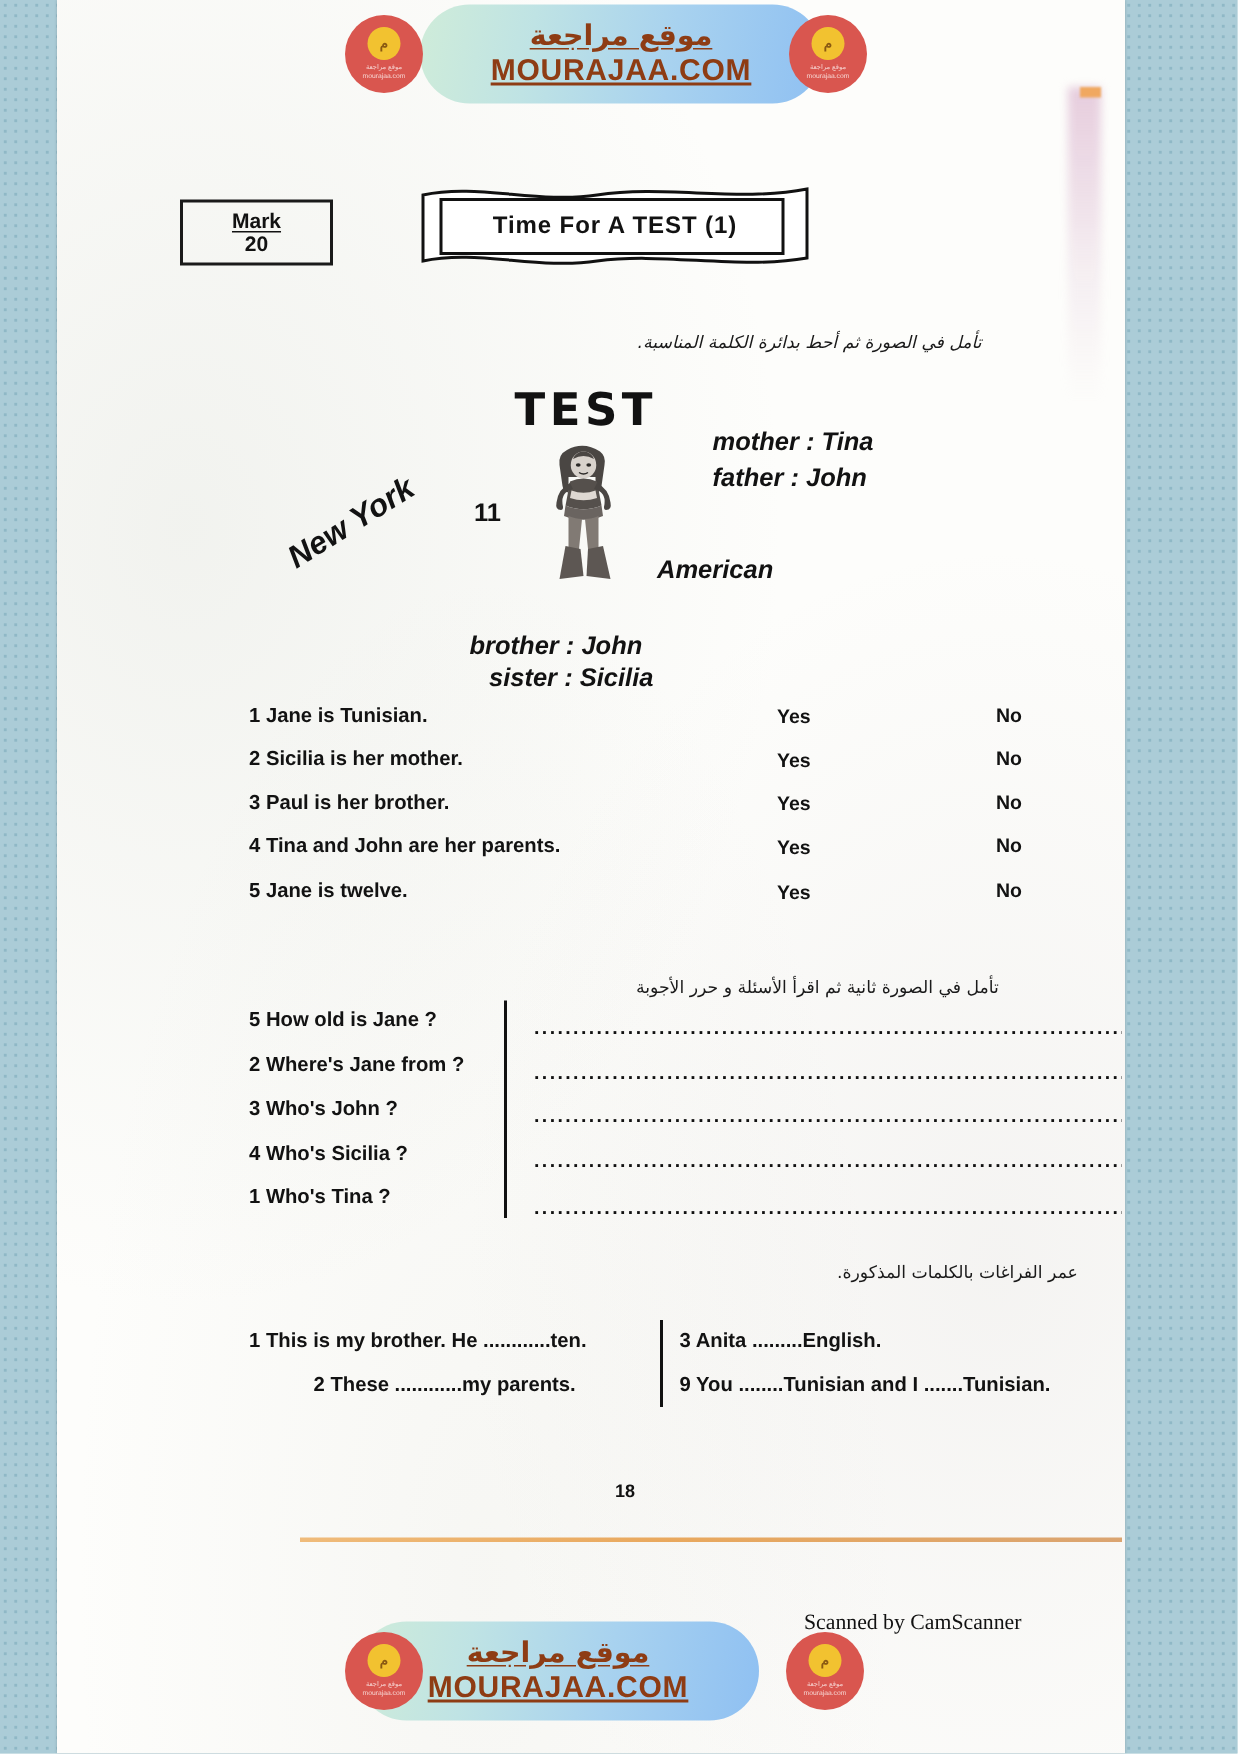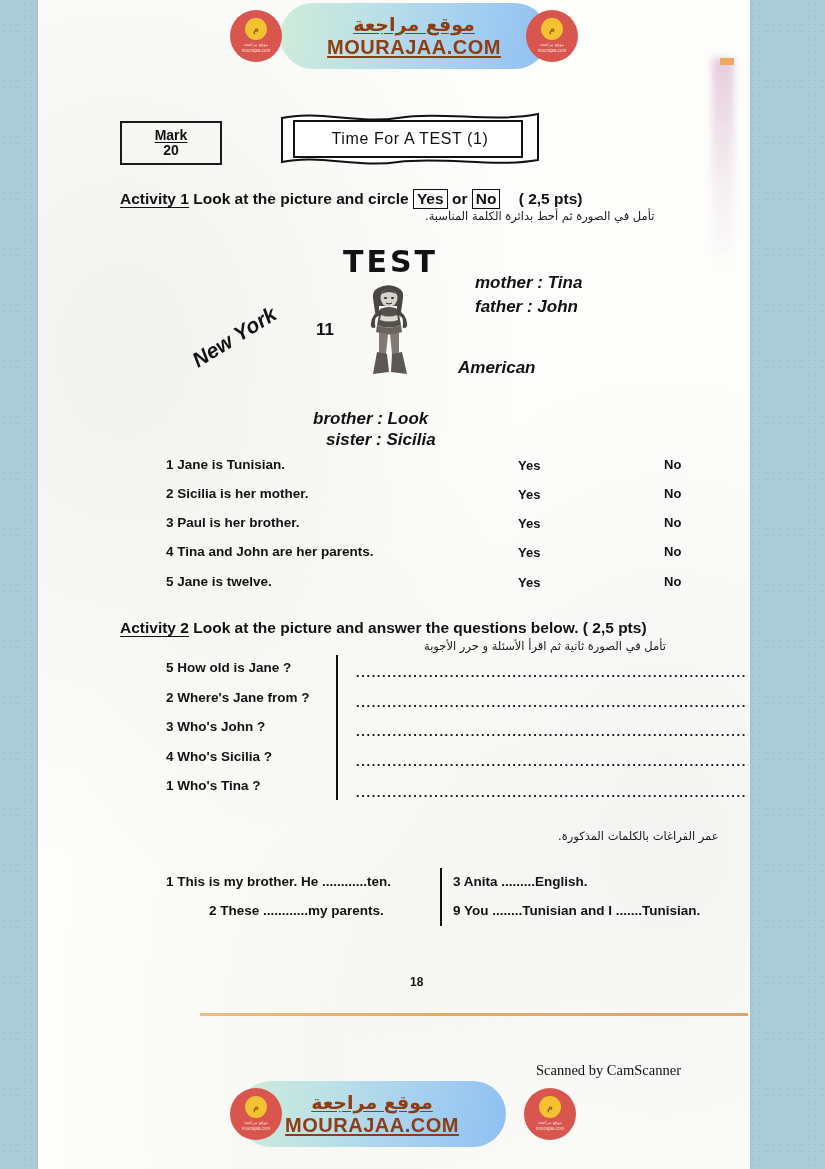--- a/index.html
+++ b/index.html
@@ -72,35 +72,35 @@
   .wm-logo.l{left:230px;}
   .wm-logo.r{left:526px;}
   .wm-logo .disc{
     width:22px;height:22px;border-radius:50%;background:#f2c230;
     display:flex;align-items:center;justify-content:center;
     font-size:9px;color:#8a5a12;font-weight:bold;margin-bottom:2px;
   }
   .wm-logo .tiny{font-size:4.5px;color:#f6d5d2;line-height:1.25;text-align:center;}
 
   
-  #doc{position:absolute;left:0;top:0;width:712px;height:848px;color:#121212;}
+  #doc{position:absolute;left:0;top:12px;width:712px;height:848px;color:#121212;}
 
   .mark-box{
     position:absolute;left:82px;top:121px;width:98px;height:40px;
     border:2px solid #1a1a1a;
     display:flex;flex-direction:column;align-items:center;justify-content:center;
     font-weight:bold;font-size:14px;line-height:1.05;
   }
   .mark-box .mk{text-decoration:underline;text-underline-offset:2px;}
 
   .ribbon{position:absolute;left:240px;top:108px;width:264px;height:62px;}
   .ribbon svg{position:absolute;inset:0;}
   .ribbon .rtext{
     position:absolute;inset:0;display:flex;align-items:center;justify-content:center;
-    font-size:16px;font-weight:normal;letter-spacing:.6px;
+    font-size:16px;font-weight:bold;letter-spacing:.6px;
   }
 
   .act-head{position:absolute;font-size:15.5px;font-weight:bold;white-space:nowrap;}
   .act-head .lbl{text-decoration:underline;text-underline-offset:3px;}
   .act-head .nrm{font-weight:bold;}
   .boxword{
     border:1.6px solid #111;padding:0 3px;display:inline-block;line-height:1.15;
   }
   .ar{
     position:absolute;direction:rtl;font-family:"DejaVu Sans",sans-serif;
@@ -118,21 +118,21 @@
     position:absolute;left:150px;top:352px;font-size:21px;font-weight:bold;
     font-style:italic;transform:rotate(-32deg);transform-origin:left top;
     font-family:"Liberation Sans",sans-serif;
   }
   .rel{
     position:absolute;font-size:17px;font-weight:bold;font-style:italic;
     white-space:nowrap;
   }
   .mother{left:437px;top:273px;}
   .father{left:437px;top:297px;}
-  .american{left:400px;top:358px;margin-left:20px;}
+  .american{left:400px;top:358px;}
   .brother{left:275px;top:409px;}
   .sister{left:288px;top:430px;}
 
   
   .ynrow{position:absolute;left:128px;width:560px;height:28px;font-size:13.5px;}
   .ynrow .q{position:absolute;left:0;top:0;font-weight:bold;}
   .ynrow .yes{position:absolute;left:352px;top:1px;font-weight:bold;font-size:13px;}
   .ynrow .no{position:absolute;left:498px;top:0px;font-weight:bold;font-size:13px;}
 
   
@@ -176,29 +176,21 @@
     </div>
 
     <div class="ribbon">
       <svg viewBox="0 0 264 62" width="264" height="62">
         <path d="M4 10 C 40 2, 80 16, 120 10 C 165 3, 215 15, 260 6 L260 52 C 215 60, 165 48, 120 54 C 80 60, 40 46, 4 54 Z" fill="#ffffff" stroke="#111111" stroke-width="2"></path>
         <rect x="16" y="13" width="228" height="36" fill="none" stroke="#111111" stroke-width="2"></rect>
       </svg>
       <div class="rtext">Time For A   TEST (1)</div>
     </div>
 
-    <div class="act-head" style="left:82px;top:189px;">
-      <span class="lbl">Activity 1</span>
-      <span class="nrm">Look at the picture and circle</span>
-      <span class="boxword">Yes</span>
-      <span>or</span>
-      <span class="boxword">No</span>
-      <span style="margin-left:14px">( 2,5 pts)</span>
-    </div>
-    <div class="ar" style="left:387px;top:209px;">تأمل في الصورة ثم أحط بدائرة الكلمة المناسبة.</div>
+    <div class="ar" style="left:387px;top:209px;font-style:italic;">تأمل في الصورة ثم أحط بدائرة الكلمة المناسبة.</div>
 
     <div class="jane">TEST</div>
 
     <div class="fig">
       <svg viewBox="0 0 66 100" width="66" height="100">
         <g fill="#4a4643">
 
           <path d="M22 6 q11 -6 22 1 q4 3 3 9 l-2 14 q-1 5 -4 4 l0 -10 l-18 0 l0 10 q-3 1 -4 -4 l-2 -14 q-1 -7 5 -10 Z"></path>
 
           <ellipse cx="33" cy="16" rx="8.5" ry="9" fill="#d8d2cc"></ellipse>
@@ -223,21 +215,21 @@
           <path d="M36 72 l10 -2 l5 22 l-16 -2 Z" fill="#5d5753"></path>
         </g>
       </svg>
     </div>
 
     <div class="age">11</div>
     <div class="newyork">New York</div>
     <div class="rel mother">mother : Tina</div>
     <div class="rel father">father : John</div>
     <div class="rel american">American</div>
-    <div class="rel brother">brother  : Look</div>
+    <div class="rel brother">brother  : John</div>
     <div class="rel sister">sister : Sicilia</div>
 
     <div class="ynrow" style="top:457px;">
       <span class="q">1 Jane is Tunisian.</span>
       <span class="yes">Yes</span>
       <span class="no">No</span>
     </div>
     <div class="ynrow" style="top:486px;">
       <span class="q">2 Sicilia is her mother.</span>
       <span class="yes">Yes</span>
@@ -252,25 +244,20 @@
       <span class="q">4 Tina and John are her parents.</span>
       <span class="yes">Yes</span>
       <span class="no">No</span>
     </div>
     <div class="ynrow" style="top:574px;text-decoration:underline;">
       <span class="q">5 Jane is twelve.</span>
       <span class="yes">Yes</span>
       <span class="no">No</span>
     </div>
 
-    <div class="act-head" style="left:82px;top:619px;">
-      <span class="lbl">Activity 2</span>
-      <span class="nrm">Look at the picture and answer the questions below.</span>
-      <span>( 2,5 pts)</span>
-    </div>
     <div class="ar" style="left:386px;top:639px;">تأمل في الصورة ثانية ثم اقرأ الأسئلة و حرر الأجوبة</div>
 
     <div class="a2-divider"></div>
 
     <div class="a2-q" style="top:660px;">5 How old is Jane ?</div>
     <div class="a2-dots" style="top:665px;">........................................................................................</div>
     <div class="a2-q" style="top:690px;">2 Where's Jane from ?</div>
     <div class="a2-dots" style="top:695px;">........................................................................................</div>
     <div class="a2-q" style="top:719px;">3 Who's John ?</div>
     <div class="a2-dots" style="top:724px;">........................................................................................</div>

